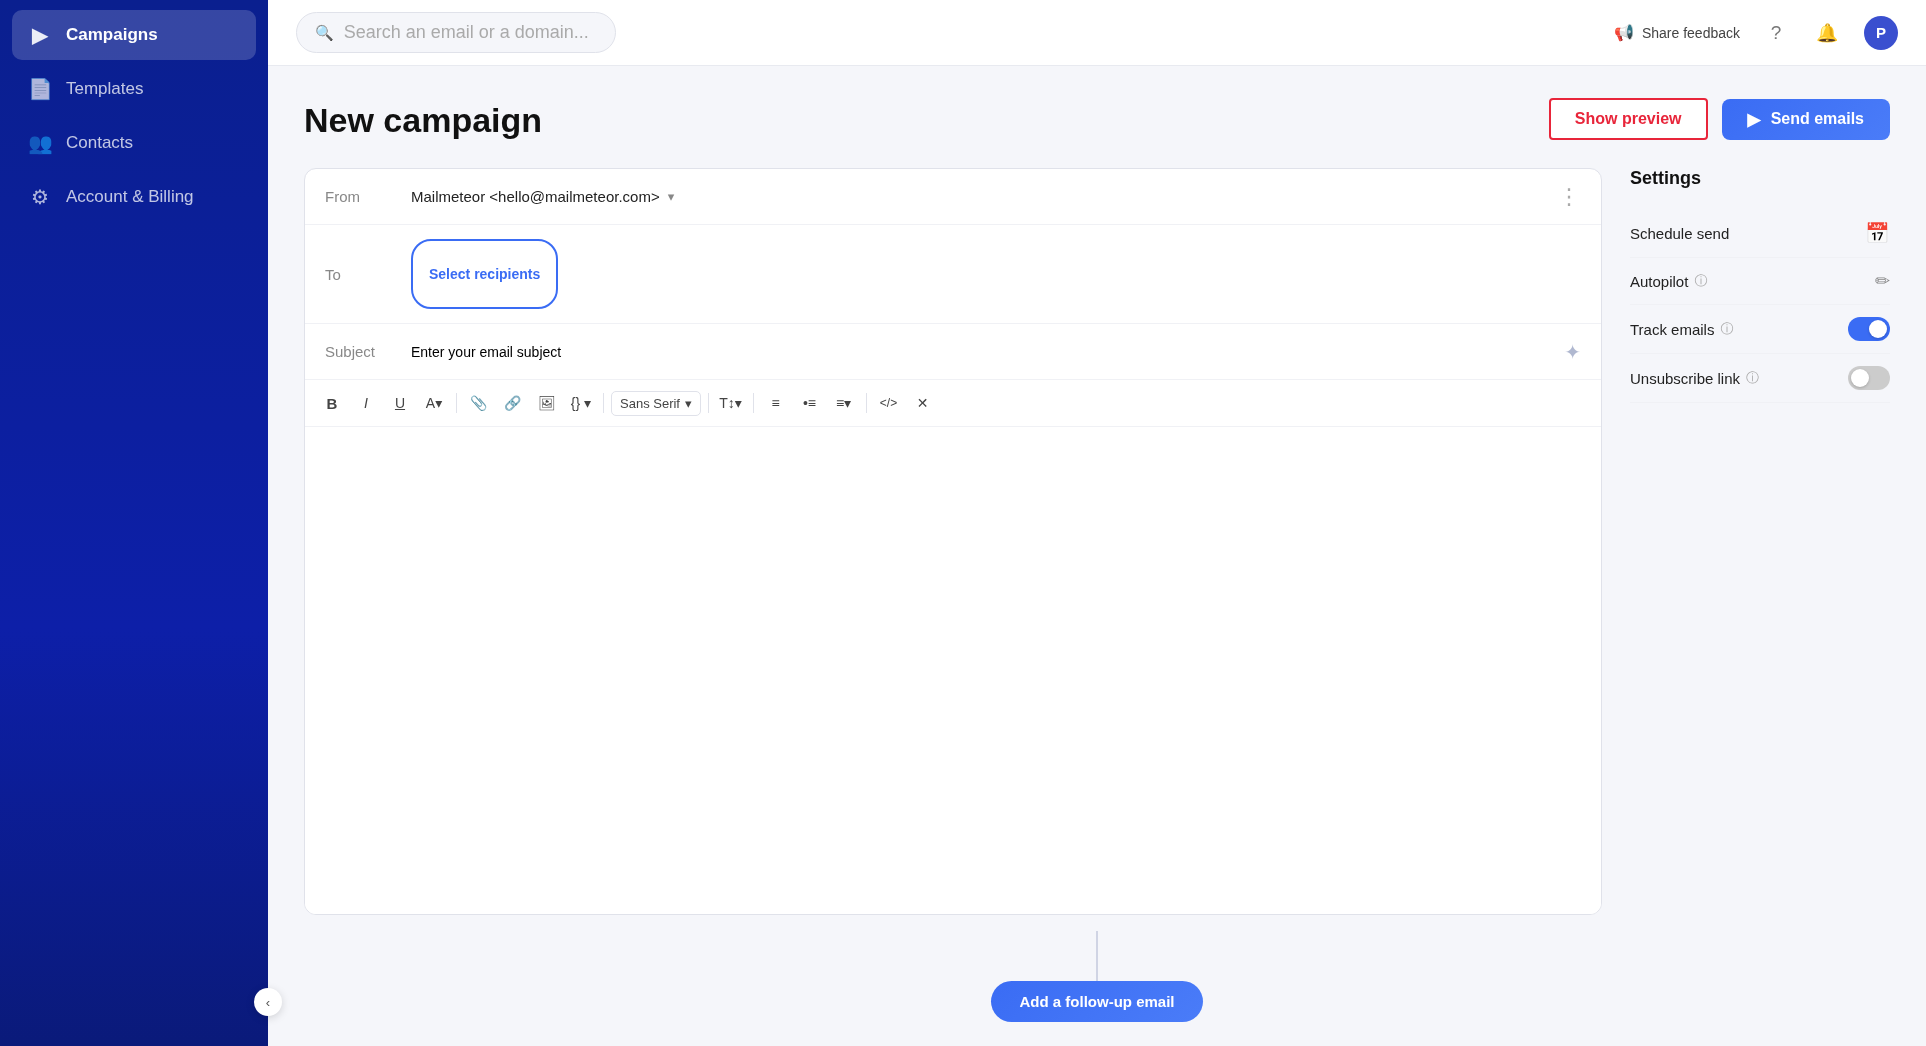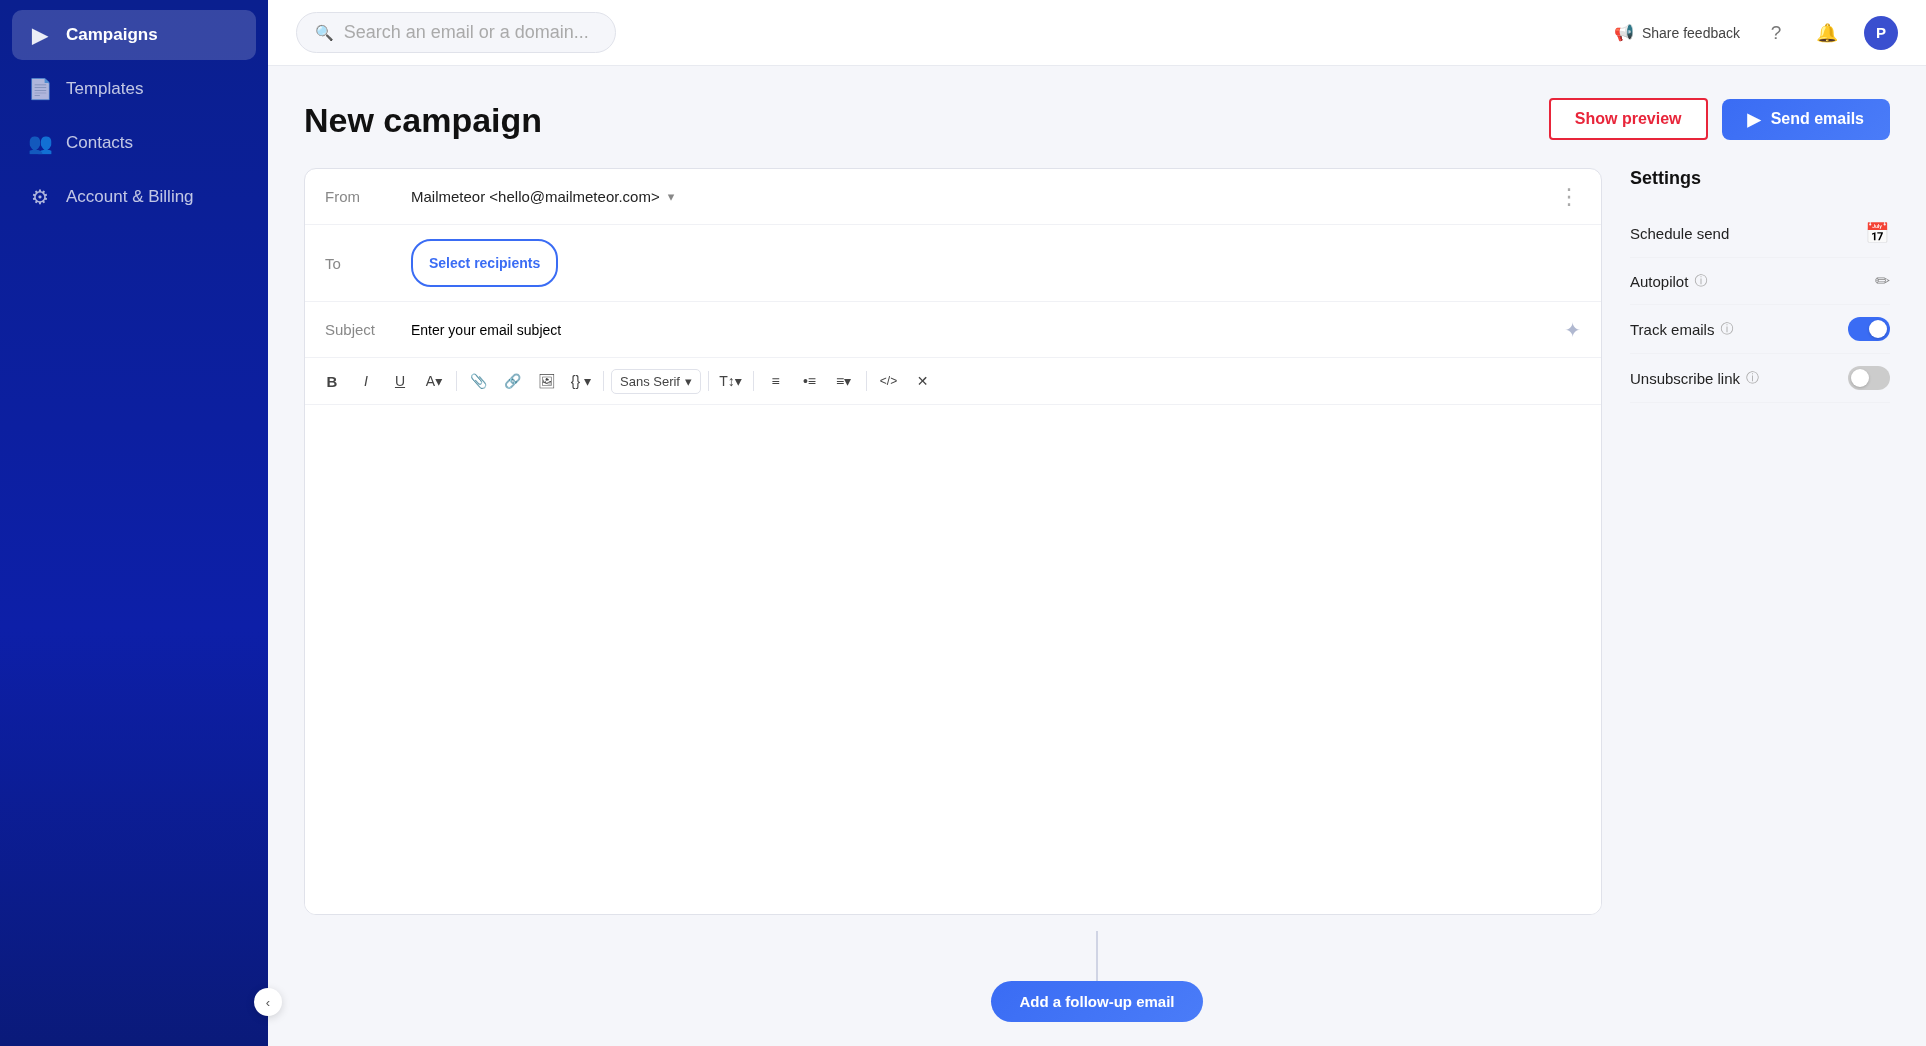--- a/index.html
+++ b/index.html
@@ -246,21 +246,21 @@
       font-size: 13px;
     }
     .row-more-btn {
       color: #aaa;
       font-size: 22px;
       cursor: pointer;
       margin-left: auto;
       letter-spacing: 1px;
     }
     .select-recipients-btn {
-      padding: 14px 16px;
+      padding: 25px 16px;
       background: white;
       border: 2px solid #3a6cf4;
       border-radius: 20px;
       color: #3a6cf4;
       font-size: 14px;
       font-weight: 600;
       cursor: pointer;
     }
     .subject-placeholder {
       color: #000000;

